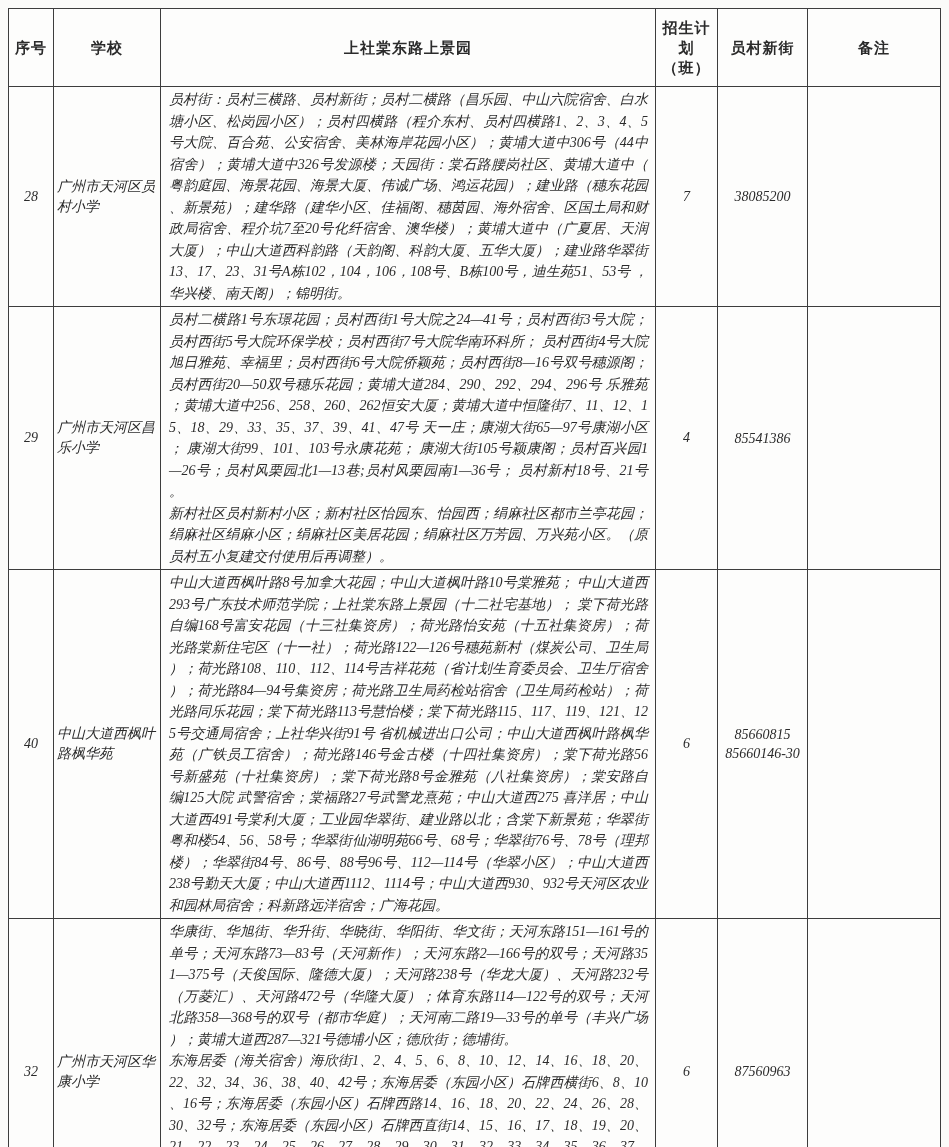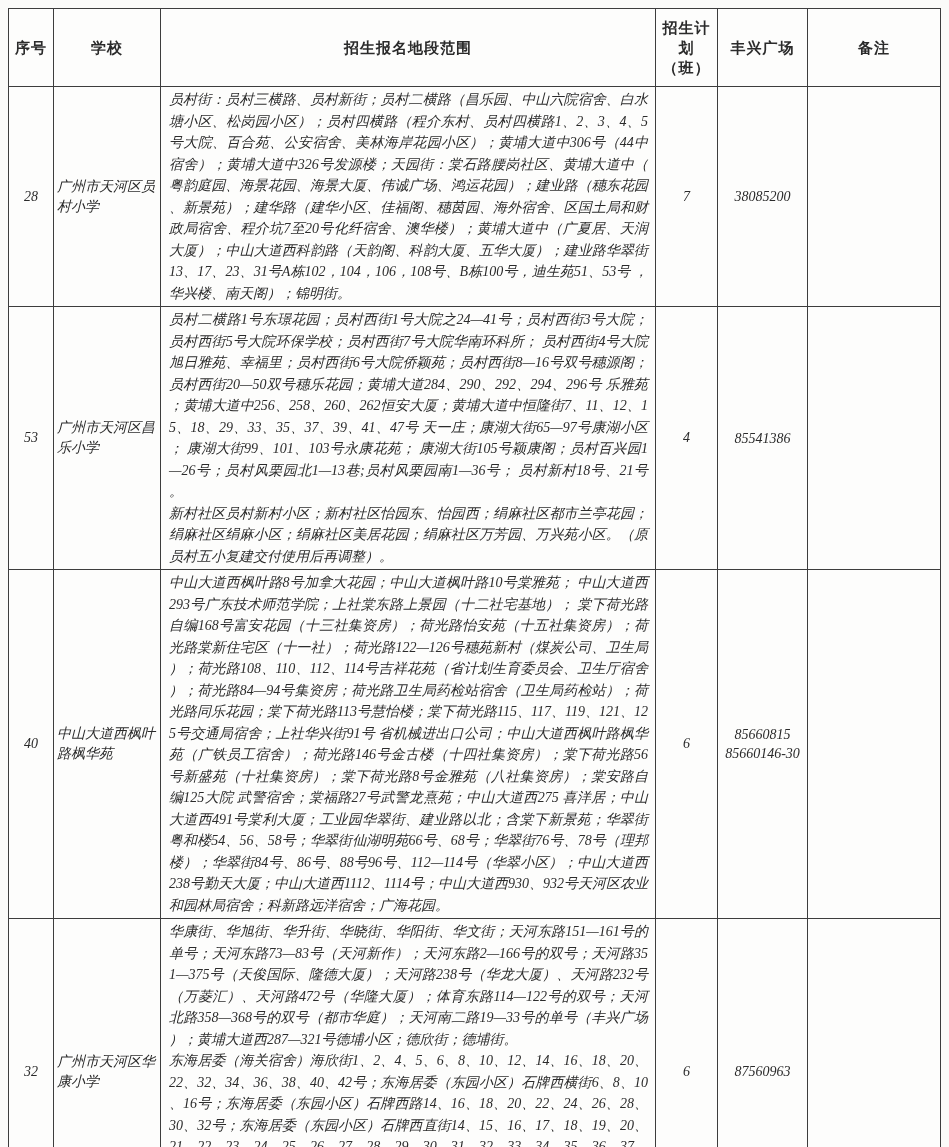--- a/index.html
+++ b/index.html
@@ -87,38 +87,38 @@
         <col class="c-school">
         <col class="c-area">
       <col class="c-plan">
         <col class="c-phone">
         <col class="c-note">
     </colgroup>
     <thead>
       <tr>
         <th>序号</th>
         <th>学校</th>
-        <th>招生报名地段范围</th>
+        <th>上社棠东路上景园</th>
         <th>招生计划
 （班）</th>
-        <th>丰兴广场</th>
+        <th>员村新街</th>
         <th>备注</th>
       </tr>
     </thead>
     <tbody>
         <tr>
           <td class="cell-no">28</td>
           <td class="cell-school">广州市天河区员村小学</td>
           <td class="cell-area">员村街：员村三横路、员村新街；员村二横路（昌乐园、中山六院宿舍、白水塘小区、松岗园小区）；员村四横路（程介东村、员村四横路1、2、3、4、5号大院、百合苑、公安宿舍、美林海岸花园小区）；黄埔大道中306号（44中宿舍）；黄埔大道中326号发源楼；天园街：棠石路腰岗社区、黄埔大道中（粤韵庭园、海景花园、海景大厦、伟诚广场、鸿运花园）；建业路（穗东花园、新景苑）；建华路（建华小区、佳福阁、穗茵园、海外宿舍、区国土局和财政局宿舍、程介坑7至20号化纤宿舍、澳华楼）；黄埔大道中（广夏居、天润大厦）；中山大道西科韵路（天韵阁、科韵大厦、五华大厦）；建业路华翠街13、17、23、31号A栋102，104，106，108号、B栋100号，迪生苑51、53号 ，华兴楼、南天阁）；锦明街。</td>
           <td class="cell-plan">7</td>
           <td class="cell-phone">38085200</td>
           <td class="cell-note"></td>
         </tr>
         <tr>
-          <td class="cell-no">53</td>
+          <td class="cell-no">29</td>
           <td class="cell-school">广州市天河区昌乐小学</td>
           <td class="cell-area">员村二横路1号东璟花园；员村西街1号大院之24—41号；员村西街3号大院；员村西街5号大院环保学校；员村西街7号大院华南环科所； 员村西街4号大院旭日雅苑、幸福里；员村西街6号大院侨颖苑；员村西街8—16号双号穗源阁；员村西街20—50双号穗乐花园；黄埔大道284、290、292、294、296号 乐雅苑；黄埔大道中256、258、260、262恒安大厦；黄埔大道中恒隆街7、11、12、15、18、29、33、35、37、39、41、47号 天一庄；康湖大街65—97号康湖小区； 康湖大街99、101、103号永康花苑； 康湖大街105号颖康阁；员村百兴园1—26号；员村风栗园北1—13巷;员村风栗园南1—36号； 员村新村18号、21号。
 新村社区员村新村小区；新村社区怡园东、怡园西；绢麻社区都市兰亭花园；绢麻社区绢麻小区；绢麻社区美居花园；绢麻社区万芳园、万兴苑小区。（原员村五小复建交付使用后再调整）。</td>
           <td class="cell-plan">4</td>
           <td class="cell-phone">85541386</td>
           <td class="cell-note"></td>
         </tr>
         <tr>
           <td class="cell-no">40</td>
           <td class="cell-school">中山大道西枫叶路枫华苑</td>

